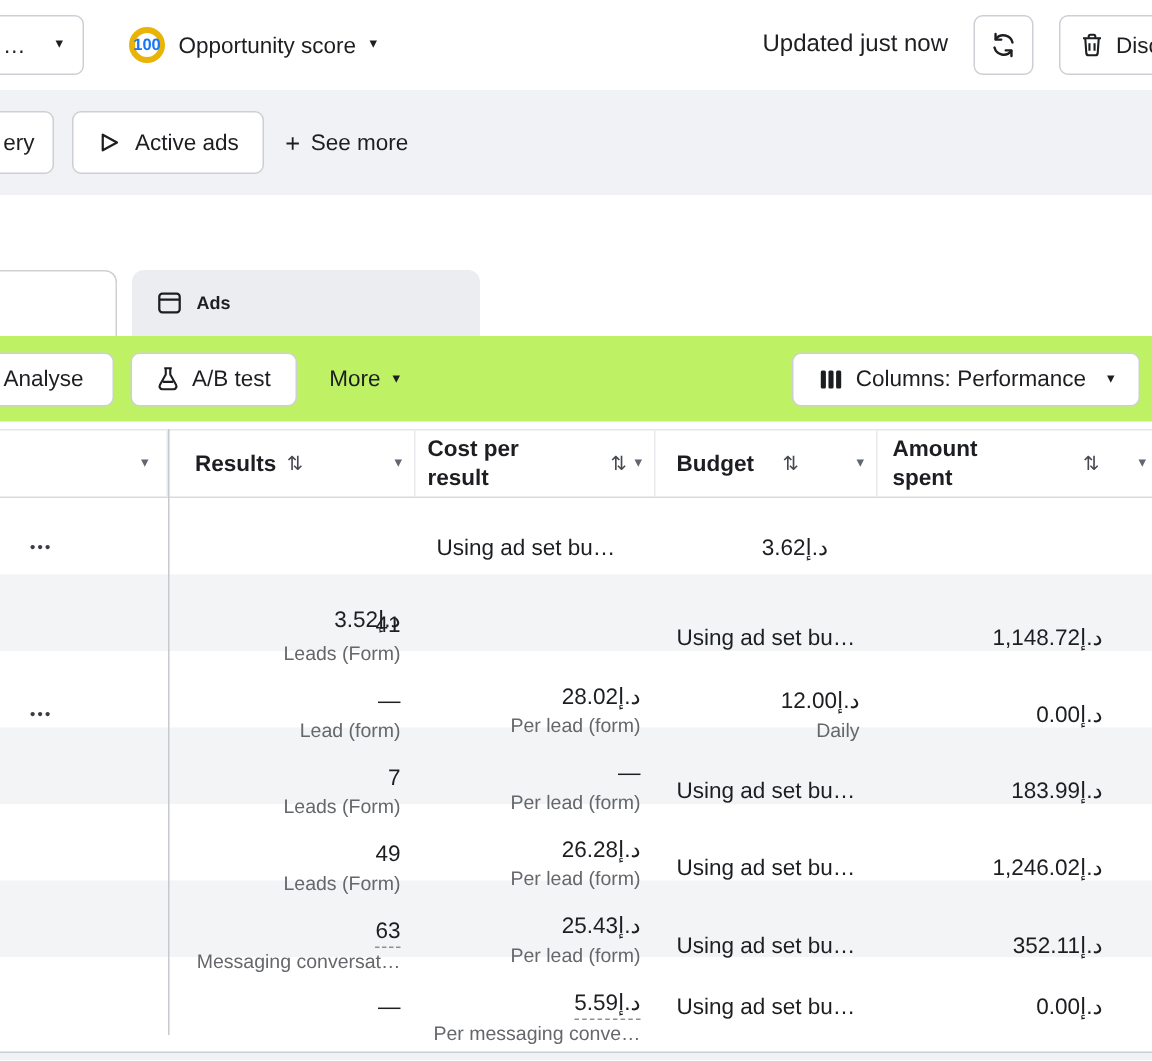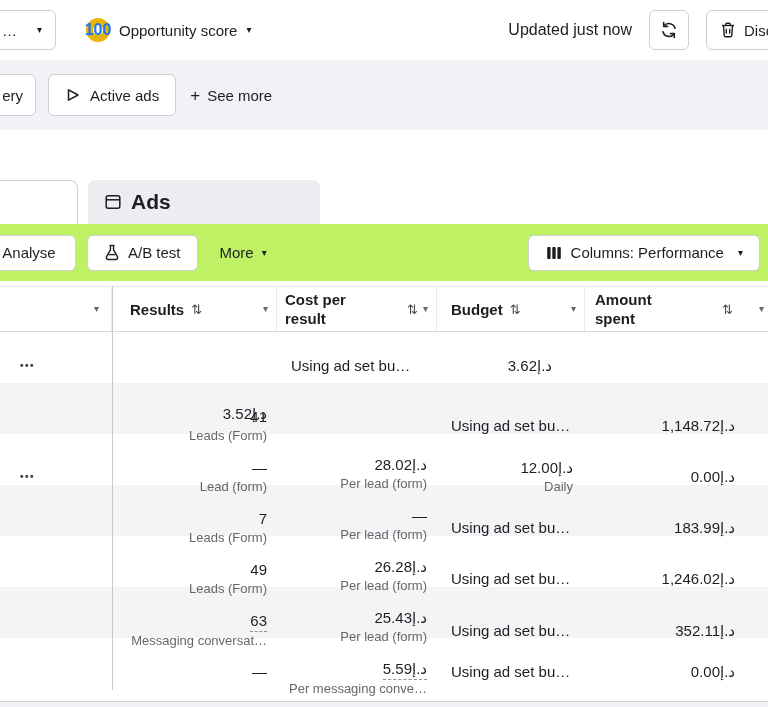--- a/index.html
+++ b/index.html
@@ -7,22 +7,22 @@
   .screen { position:relative; width:768px; height:707px; background:#fff; overflow:hidden; color:#1c1e21; }
 
   button { font:inherit; color:inherit; cursor:pointer; }
 
   
   .topbar { position:absolute; top:0; left:0; right:0; height:60px; background:#fff; }
   .trunc-select { position:absolute; left:-26px; top:10px; width:82px; height:40px; background:#fff;
     border:1px solid #ccd0d5; border-radius:6px; display:flex; align-items:center; justify-content:space-between;
     padding:0 13px 0 27px; font-size:15px; }
   .opportunity { position:absolute; left:86px; top:0; height:60px; display:flex; align-items:center; gap:9px; background:none; border:none; }
-  .score-badge { width:24px; height:24px; border:7px solid #eab308; border-radius:50%; color:#1877f2;
-    font-size:16px; font-weight:700; display:flex; align-items:center; justify-content:center; }
+  .score-badge { width:24px; height:24px; border:4px solid #eab308; border-radius:50%; color:#1877f2;
+    font-size:11px; font-weight:700; display:flex; align-items:center; justify-content:center; }
   .score-label { font-size:15px; font-weight:500; }
   .chev { font-size:10px; line-height:1; color:#1c1e21; }
   .top-right { position:absolute; right:0; top:10px; height:40px; display:flex; align-items:center; gap:17px; }
   .updated { font-size:16px; }
   .icon-btn { height:40px; min-width:40px; border:1px solid #ccd0d5; border-radius:6px; background:#fff;
     display:flex; align-items:center; justify-content:center; }
   .discard { width:92px; margin-right:-30px; justify-content:flex-start; padding-left:12px; gap:7px; font-size:15px; font-weight:500; }
 
   
   .filterbar { position:absolute; top:60px; left:0; right:0; height:70px; background:#f0f2f5; display:flex; align-items:center; }
@@ -32,41 +32,41 @@
   .pill-active { margin-left:12px; }
   .see-more { margin-left:14px; display:flex; align-items:center; gap:7px; font-size:15px; font-weight:500; background:none; border:none; }
   .plus { font-size:17px; font-weight:400; line-height:1; }
 
   
   .tabs { position:absolute; top:180px; left:0; right:0; height:44px; }
   .ghost-tab { position:absolute; left:-40px; top:0; width:118px; height:45px; background:#fff;
     border:1px solid #ced0d4; border-bottom:none; border-radius:8px 8px 0 0; }
   .ads-tab { position:absolute; left:88px; top:0; width:232px; height:44px; background:#ebedf0;
     border:none; border-radius:8px 8px 0 0; display:flex; align-items:center; justify-content:flex-start; gap:9px; padding:0 16px; }
-  .ads-tab-label { font-size:21px; font-weight:600; }
+  .ads-tab-label { font-size:12px; font-weight:600; }
 
   
   .toolbar { position:absolute; top:224px; left:0; right:0; height:57px; background:#bef264; display:flex; align-items:center; }
   .tbtn { height:36px; border:1px solid #ccd0d5; border-radius:6px; background:#fff; display:flex; align-items:center;
     gap:8px; padding:0 16px; font-size:15px; }
   .analyse { margin-left:-18px; width:94px; justify-content:center; padding:0; }
   .abtest { margin-left:11px; }
   .more-btn { margin-left:22px; background:none; border:none; display:flex; align-items:center; gap:8px; font-size:15px; font-weight:500; }
   .columns-btn { margin-left:auto; margin-right:8px; font-weight:500; }
   .columns-btn .chev { margin-left:6px; }
 
   
   .table { position:absolute; top:286px; left:0; right:0; height:421px; background:#fff; }
   .thead { display:grid; grid-template-columns:112px 165px 160px 148px 1fr; height:46px;
     border-top:1px solid #e4e6eb; border-bottom:1px solid #d8dade; background:#fff; }
   .hcell { display:flex; align-items:center; font-size:15px; font-weight:600; border-right:1px solid #e7e9ec; padding:0 8px; }
   .hcell:last-child { border-right:none; }
   .h0 { justify-content:flex-end; padding-right:12px; }
   .h1 { padding-left:18px; }
-  .h3 { padding-left:14px; }
+  .h3 { padding-left:14px;gap:12px; }
   .h4 { padding-left:10px; padding-right:4px; }
   .hlabel { line-height:19px; }
   .h2 .hlabel { max-width:88px; }
   .h4 .hlabel { max-width:70px; }
   .sort { font-size:13px; font-weight:400; color:#464a4f; }
   .h1 .sort, .h3 .sort { margin-left:7px; }
   .h2 .sort { margin-left:auto; }
   .h4 .sort { margin-left:auto; margin-right:26px; }
   .hchev { color:#606770; font-size:10px; line-height:1; }
   .h1 .hchev, .h3 .hchev { margin-left:auto; }

